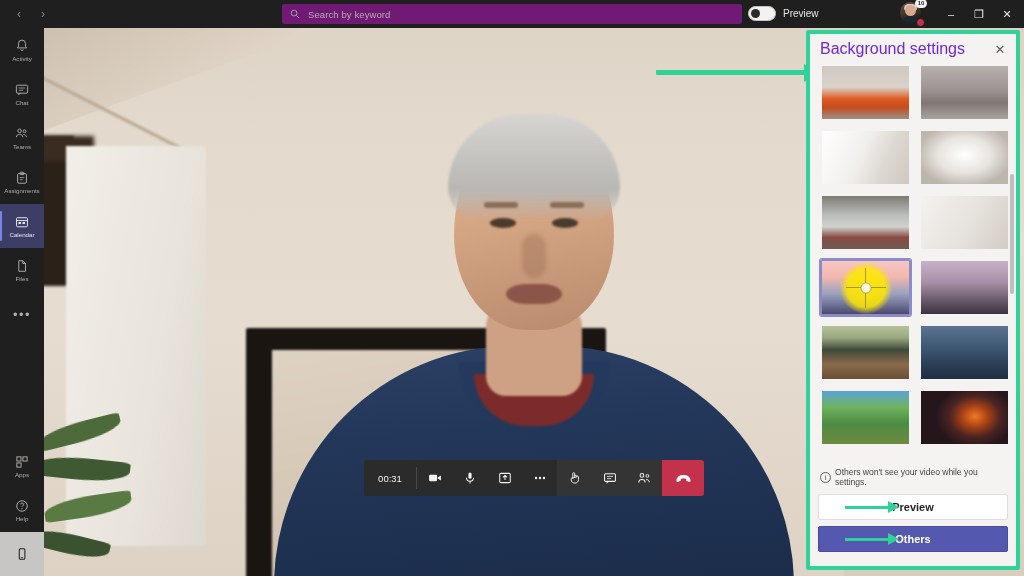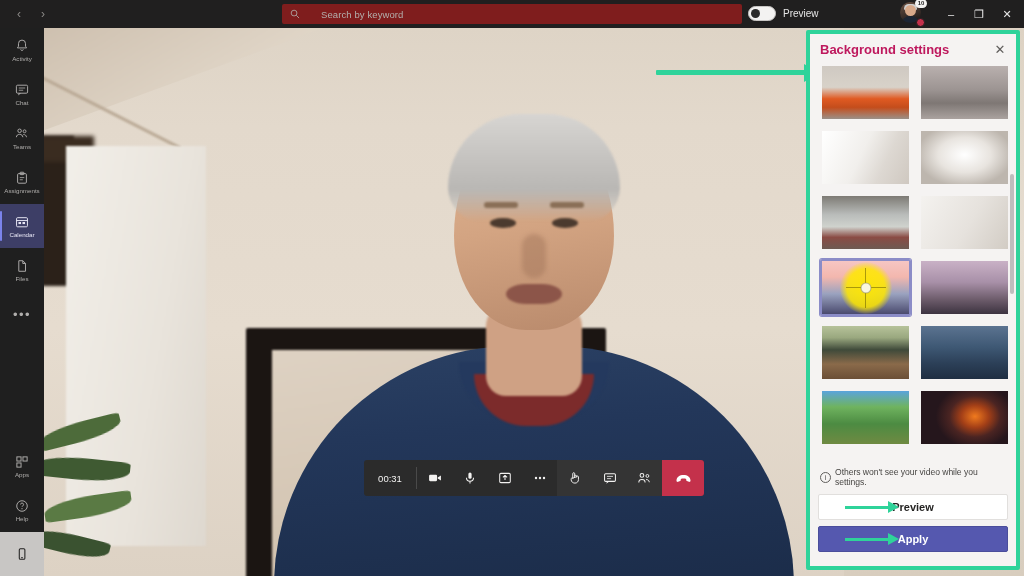--- a/index.html
+++ b/index.html
@@ -17,22 +17,22 @@
     background: #201f1f; display: flex; align-items: center;
     z-index: 40;
   }
   .nav-arrows { display: flex; gap: 2px; margin-left: 8px; }
   .nav-arrow {
     width: 22px; height: 20px; display: flex; align-items: center; justify-content: center;
     color: #8a8886; font-size: 12px; border-radius: 2px;
   }
   .search-wrap { position: absolute; left: 282px; width: 460px; height: 20px; }
   .searchbar {
-    width: 100%; height: 20px; background: #7f1d1d; border-radius: 2px;
-    display: flex; align-items: center; padding: 0 8px; gap: 21px;
+    width: 100%; height: 20px; background: #701a75; border-radius: 2px;
+    display: flex; align-items: center; padding: 0 8px; gap: 8px;
   }
   .search-ico { width: 10px; height: 10px; flex: 0 0 auto; }
   .search-ph { color: #b3b0ad; font-size: 9.5px; letter-spacing: .1px; }
 
   .preview-toggle-wrap {
     position: absolute; left: 748px; top: 6px;
     display: flex; align-items: center; gap: 7px;
   }
   .toggle {
     width: 28px; height: 15px; border-radius: 8px; background: #f3f2f1;
@@ -266,21 +266,21 @@
   
   .panel {
     position: absolute; right: 4px; top: 30px; width: 214px; height: 540px;
     background: #f5f3f2; border: 4px solid #2fd39a; border-radius: 2px;
     z-index: 30; display: flex; flex-direction: column;
   }
   .panel-head {
     height: 30px; display: flex; align-items: center; justify-content: space-between;
     padding: 0 8px 0 10px; flex: 0 0 auto;
   }
-  .panel-title { font-size: 13px; font-weight: bold; color: #be185d; }
+  .panel-title { font-size: 16px; font-weight: normal; color: #6d28d9; }
   .panel-close { color: #605e5c; font-size: 13px; width: 16px; height: 16px;
     display: flex; align-items: center; justify-content: center; }
   .upload-row { padding: 1px 12px 4px 0; text-align: right; flex: 0 0 auto; }
   .upload-link { font-size: 10.5px; color: #252423; }
 
   .thumbs {
     flex: 1 1 auto; overflow: hidden; position: relative;
     padding: 0 10px 4px 10px;
   }
   .thumb-grid { display: grid; grid-template-columns: 1fr 1fr; gap: 8px 8px; }
@@ -648,20 +648,20 @@
         <span class="note-text">Others won't see your video while you settings.</span>
       </div>
 
       <div class="btn btn-preview">
         <span>Preview</span>
         <div class="in-arrow-line"></div>
         <div class="in-arrow-head"></div>
       </div>
 
       <div class="btn btn-apply">
-        <span>Apply</span>
+        <span>Others</span>
         <div class="in-arrow-line"></div>
         <div class="in-arrow-head"></div>
       </div>
     </div>
   </div>
 
 </div>
 
 </body></html>

